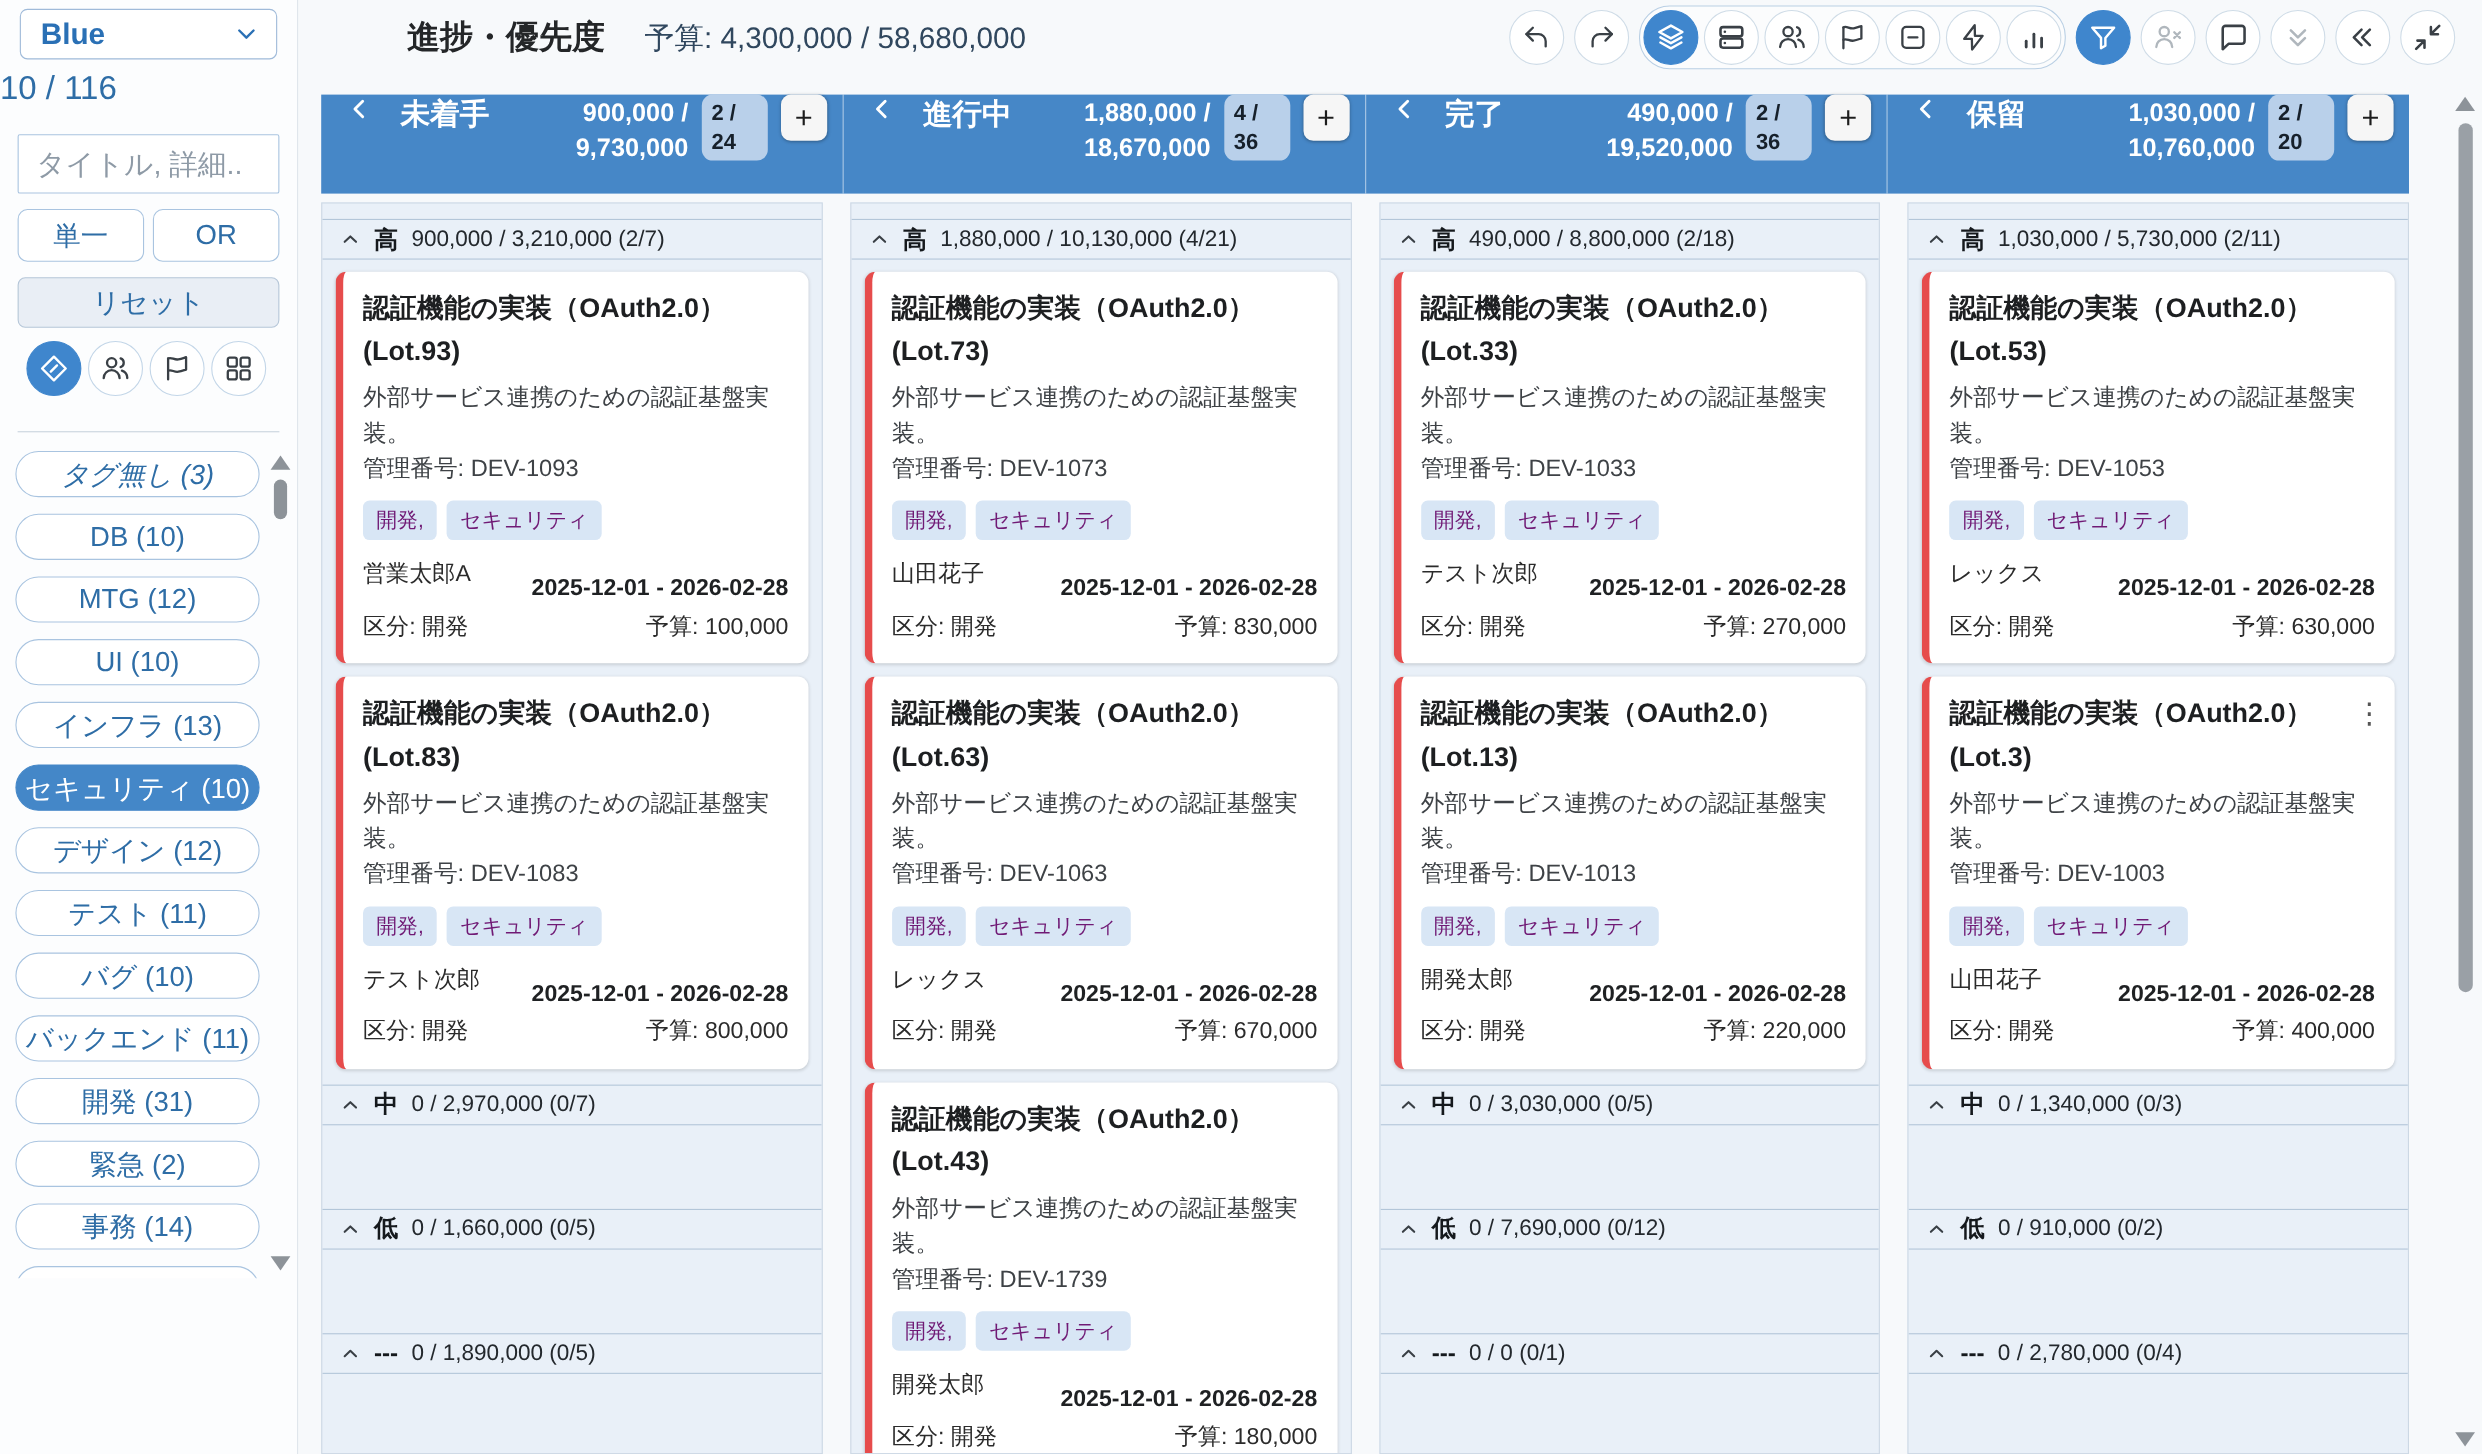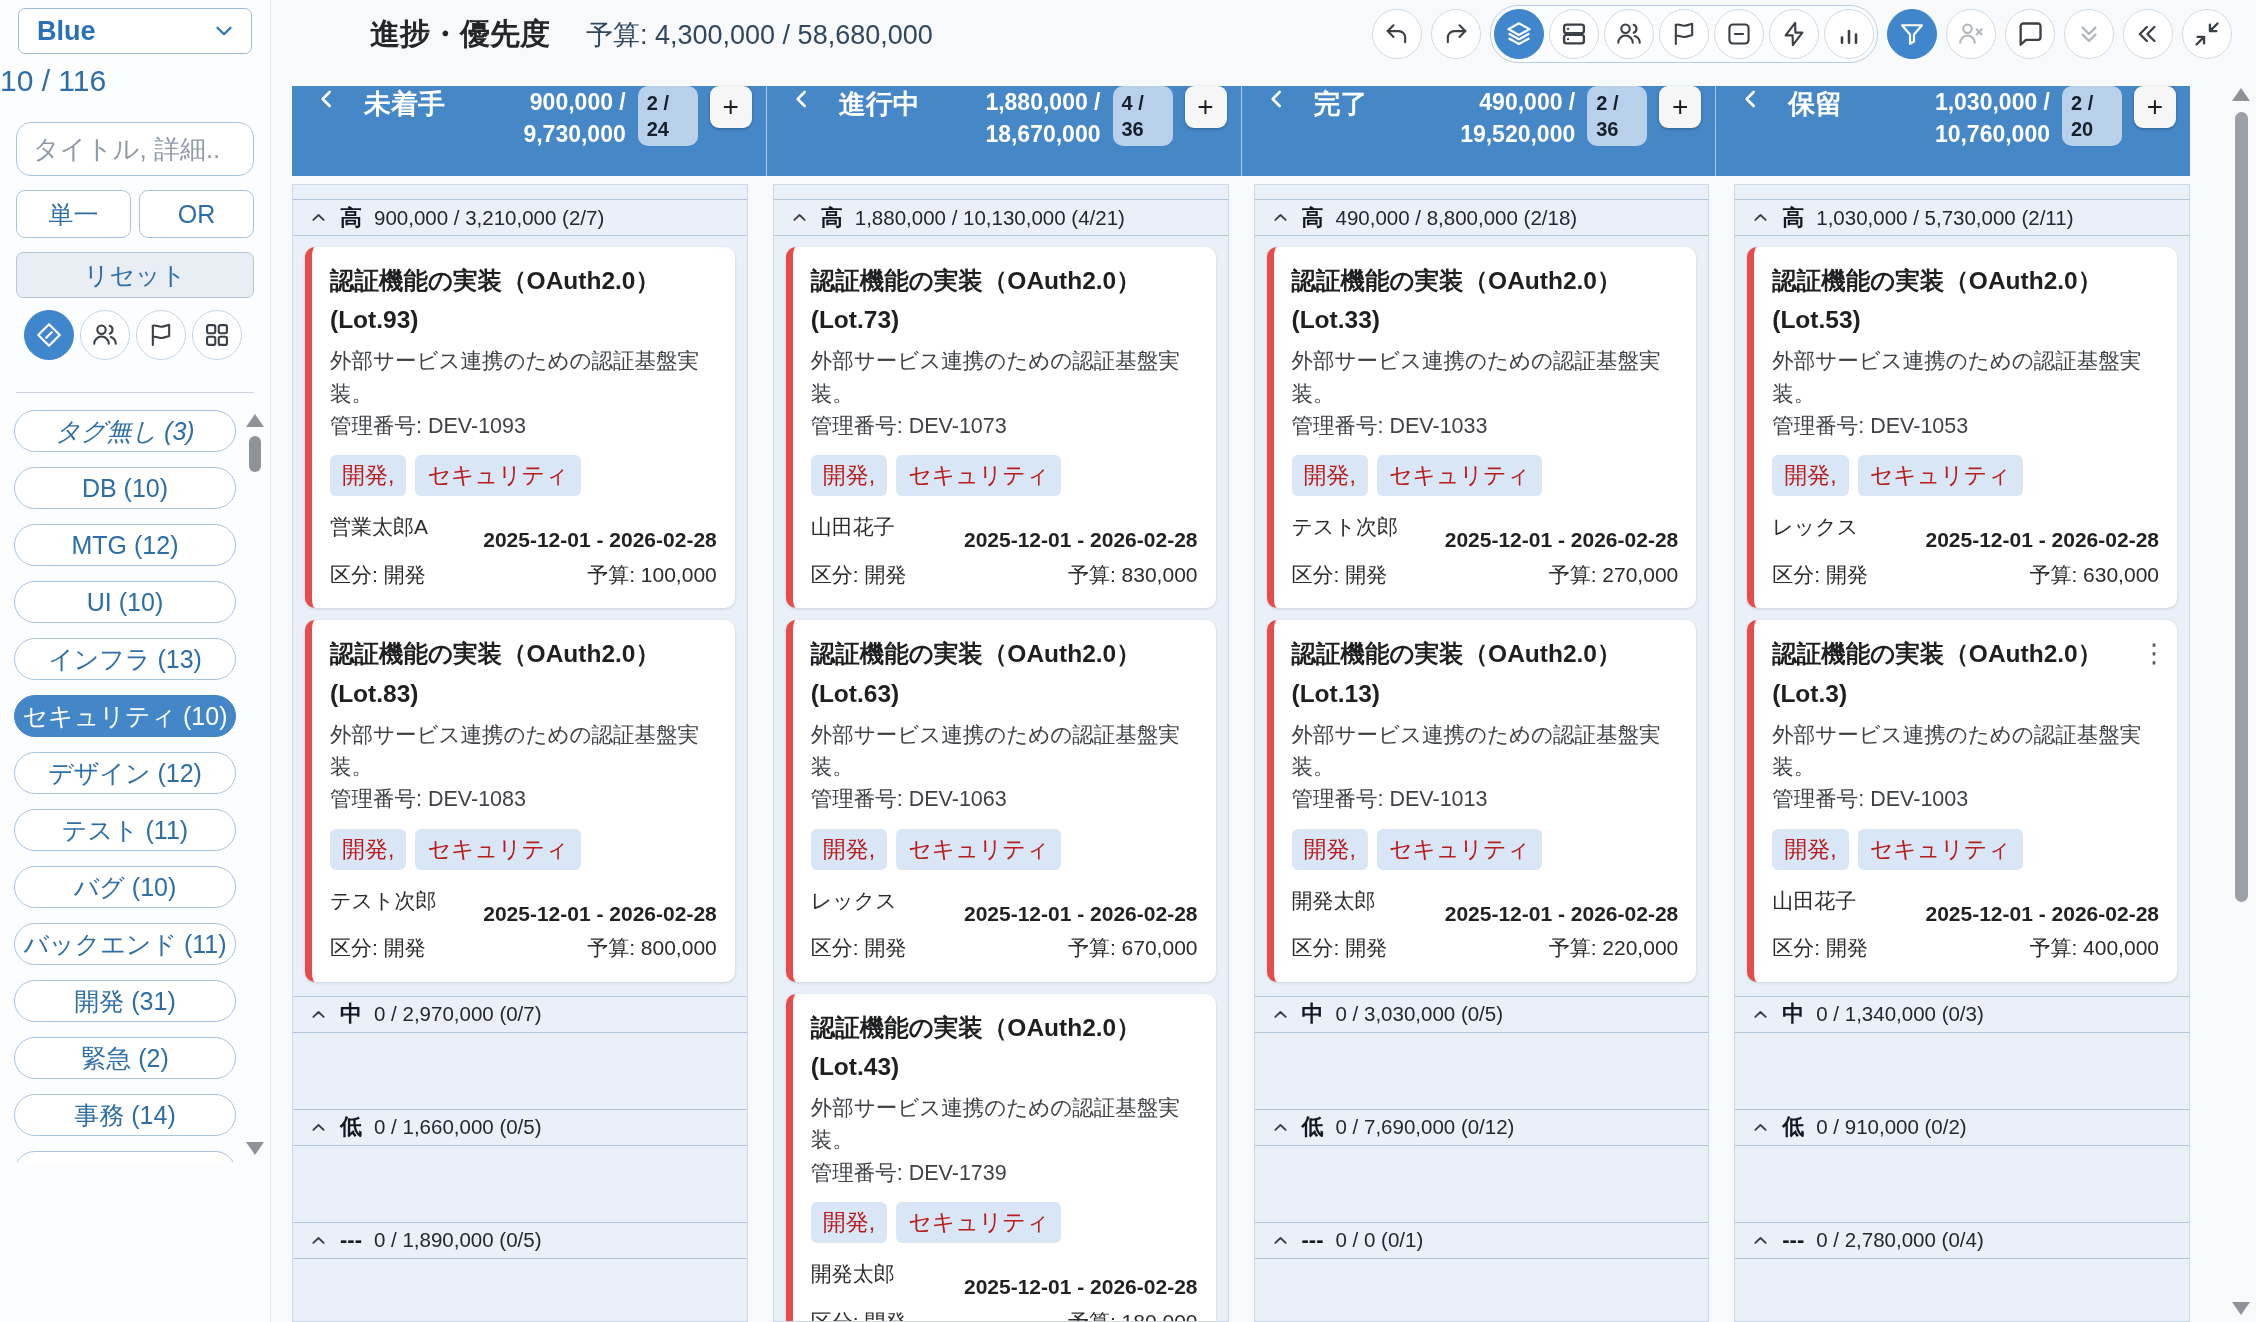--- a/index.html
+++ b/index.html
@@ -16,21 +16,21 @@
   
   #sidebar{left:0;top:0;width:270px;height:1322px;background:#fcfdfe;border-right:1px solid #e0e6ec;}
   .select{
     left:18px;top:8px;width:234px;height:46px;border:1px solid #9fbad9;border-radius:7px;
     background:#fff;display:flex;align-items:center;justify-content:space-between;
     padding:0 14px 0 18px;box-sizing:border-box;cursor:pointer;
   }
   .select .val{font-size:27px;font-weight:700;color:#2a70b5;}
   .count{left:0;top:64px;width:270px;text-align:left;font-size:30px;color:#2e6da6;}
   .search{
-    left:16px;top:122px;width:238px;height:54px;border:1px solid #a9c4e0;border-radius:15px;
+    left:16px;top:122px;width:238px;height:54px;border:1px solid #a9c4e0;border-radius:2px;
     background:#fff;box-sizing:border-box;padding:4px 16px;font-size:26px;color:#333;outline:none;
     font-family:inherit;
   }
   .search::placeholder{color:#8e9aa6;}
   .sbtn{
     height:48px;border:1px solid #a9c4e0;border-radius:9px;background:#fff;color:#2e6da6;
     font-size:25px;font-family:inherit;cursor:pointer;box-sizing:border-box;
     display:flex;align-items:center;justify-content:center;
   }
   #btn-single{left:16px;top:190px;width:115px;}
@@ -98,21 +98,21 @@
   .grp-empty{height:62px;}
   .cards{padding:11px 12px 0 12px;display:flex;flex-direction:column;gap:12px;}
   .card{
     position:relative;background:#fff;border-radius:10px;border-left:7px solid #e64c4c;
     box-shadow:0 1px 3px rgba(0,0,0,.14);padding:14px 18px 16px 18px;cursor:pointer;
   }
   .card-title{font-size:24.5px;font-weight:700;color:#1d1f21;line-height:1.6;margin-bottom:6px;padding-right:26px;}
   .card-desc,.card-mgmt{font-size:21.5px;color:#3e4246;line-height:1.5;}
   .card-mgmt{margin-bottom:13px;}
   .card-tags{display:flex;gap:9px;margin-bottom:14px;}
-  .ctag{background:#d8e6f5;color:#b91c1c;border-radius:6px;font-size:23px;padding:5px 12px;}
+  .ctag{background:#d8e6f5;color:#701a75;border-radius:6px;font-size:19px;padding:5px 12px;}
   .card-meta{font-size:21px;color:#2b2b2b;line-height:1.65;}
   .mrow{display:flex;justify-content:space-between;gap:10px;}
   .mdates{font-weight:700;color:#1f2123;margin-top:13px;}
   .card-menu{position:absolute;right:8px;top:12px;width:34px;height:40px;border:none;background:none;
     font-size:26px;color:#555;cursor:pointer;line-height:40px;}
 
   
   #main-sb-up{left:2232px;top:88px;}
   #main-sb-thumb{left:2235px;top:112px;width:13px;height:790px;border-radius:7px;background:#9aa0a6;cursor:pointer;}
   #main-sb-down{left:2232px;top:1302px;}

